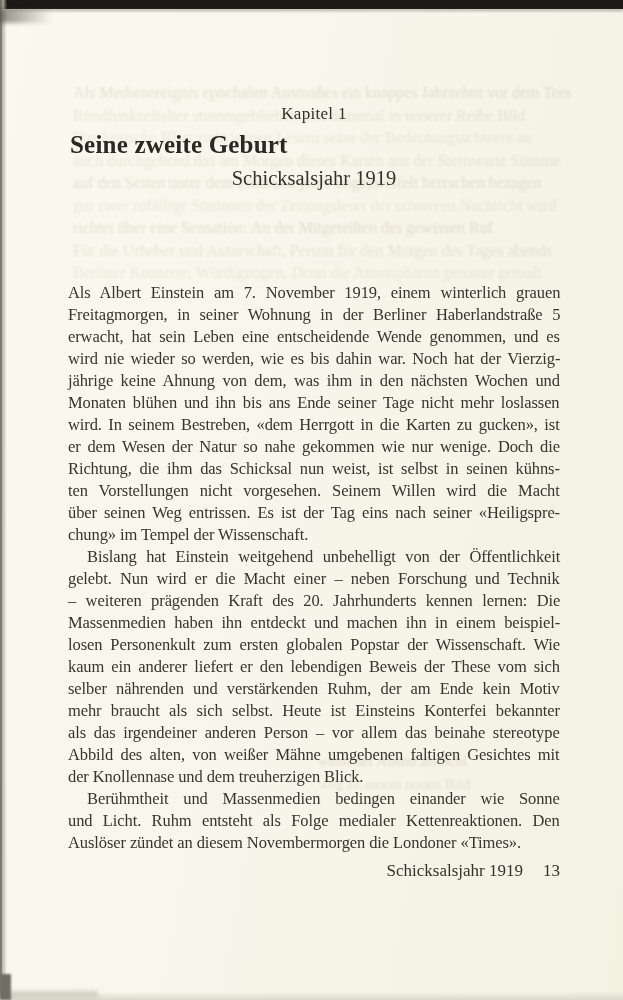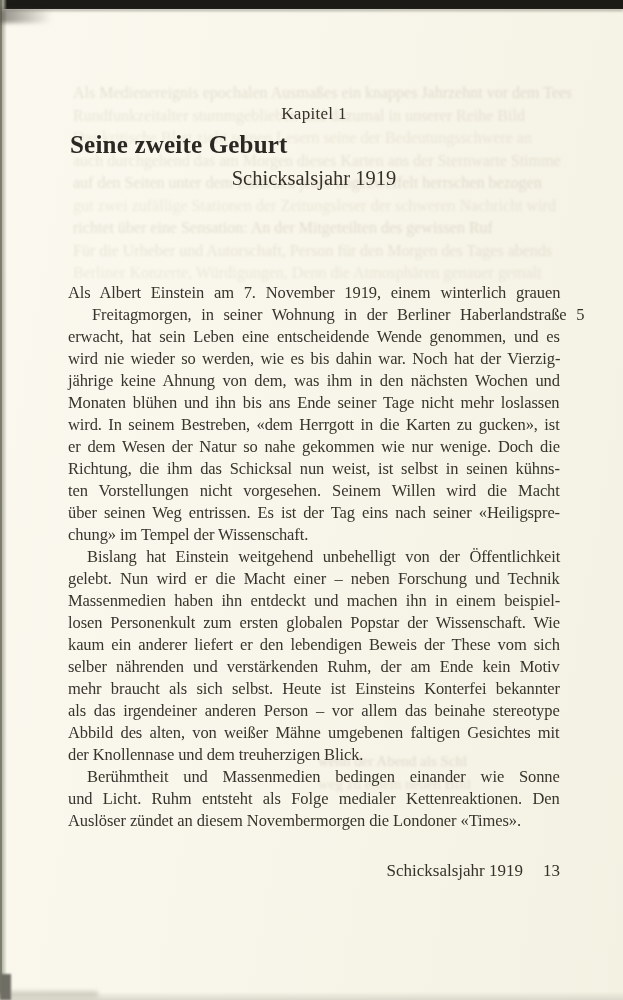--- a/index.html
+++ b/index.html
@@ -70,33 +70,34 @@
       <div>wenn der Abend als Schl</div>
       <div>weg zu einem neuen Bild</div>
     </div>
 
   <div class="chapter-label">Kapitel 1</div>
   <h1 class="chapter-title">Seine zweite Geburt</h1>
   <div class="chapter-subtitle">Schicksalsjahr 1919</div>
 
   <div class="body-text">
       <div class="bline"><span style="word-spacing: 5.77778px;">Als Albert Einstein am 7. November 1919, einem winterlich grauen</span></div>
-      <div class="bline"><span style="word-spacing: 5.625px; margin-left: 24px;">Freitagmorgen, in seiner Wohnung in der Berliner Haberlandstraße 5</span></div>
+      <div class="bline"><span style="word-spacing: 5.625px;">Freitagmorgen, in seiner Wohnung in der Berliner Haberlandstraße 5</span></div>
       <div class="bline"><span style="word-spacing: 3.88889px;">erwacht, hat sein Leben eine entscheidende Wende genommen, und es</span></div>
       <div class="bline"><span style="word-spacing: 2.38462px;">wird nie wieder so werden, wie es bis dahin war. Noch hat der Vierzig-</span></div>
       <div class="bline"><span style="word-spacing: 3.45455px;">jährige keine Ahnung von dem, was ihm in den nächsten Wochen und</span></div>
       <div class="bline"><span style="word-spacing: 2.81818px;">Monaten blühen und ihn bis ans Ende seiner Tage nicht mehr loslassen</span></div>
       <div class="bline"><span style="word-spacing: 2.45455px; text-align: right;">wird. In seinem Bestreben, «dem Herrgott in die Karten zu gucken», ist</span></div>
       <div class="bline"><span style="word-spacing: 2.75px;">er dem Wesen der Natur so nahe gekommen wie nur wenige. Doch die</span></div>
       <div class="bline"><span style="word-spacing: 3.72727px;">Richtung, die ihm das Schicksal nun weist, ist selbst in seinen kühns-</span></div>
       <div class="bline"><span style="word-spacing: 7px;">ten Vorstellungen nicht vorgesehen. Seinem Willen wird die Macht</span></div>
       <div class="bline"><span style="word-spacing: 3px;">über seinen Weg entrissen. Es ist der Tag eins nach seiner «Heiligspre-</span></div>
       <div class="bline last"><span>chung» im Tempel der Wissenschaft.</span></div>
       <div class="bline indent"><span style="word-spacing: 5.42857px;">Bislang hat Einstein weitgehend unbehelligt von der Öffentlichkeit</span></div>
       <div class="bline"><span style="word-spacing: 4.27273px;">gelebt. Nun wird er die Macht einer – neben Forschung und Technik</span></div>
+      <div class="bline"><span style="word-spacing: 5.44444px;">– weiteren prägenden Kraft des 20. Jahrhunderts kennen lernen: Die</span></div>
       <div class="bline"><span style="word-spacing: 4.33333px;">Massenmedien haben ihn entdeckt und machen ihn in einem beispiel-</span></div>
       <div class="bline"><span style="word-spacing: 4px;">losen Personenkult zum ersten globalen Popstar der Wissenschaft. Wie</span></div>
       <div class="bline"><span style="word-spacing: 3.09091px;">kaum ein anderer liefert er den lebendigen Beweis der These vom sich</span></div>
       <div class="bline"><span style="word-spacing: 5.22222px;">selber nährenden und verstärkenden Ruhm, der am Ende kein Motiv</span></div>
       <div class="bline"><span style="word-spacing: 5.33333px;">mehr braucht als sich selbst. Heute ist Einsteins Konterfei bekannter</span></div>
       <div class="bline"><span style="word-spacing: 3.7px;">als das irgendeiner anderen Person – vor allem das beinahe stereotype</span></div>
       <div class="bline"><span style="word-spacing: 3.22222px;">Abbild des alten, von weißer Mähne umgebenen faltigen Gesichtes mit</span></div>
       <div class="bline last"><span>der Knollennase und dem treuherzigen Blick.</span></div>
       <div class="bline indent"><span style="word-spacing: 10.8333px;">Berühmtheit und Massenmedien bedingen einander wie Sonne</span></div>
       <div class="bline"><span style="word-spacing: 6.375px;">und Licht. Ruhm entsteht als Folge medialer Kettenreaktionen. Den</span></div>

